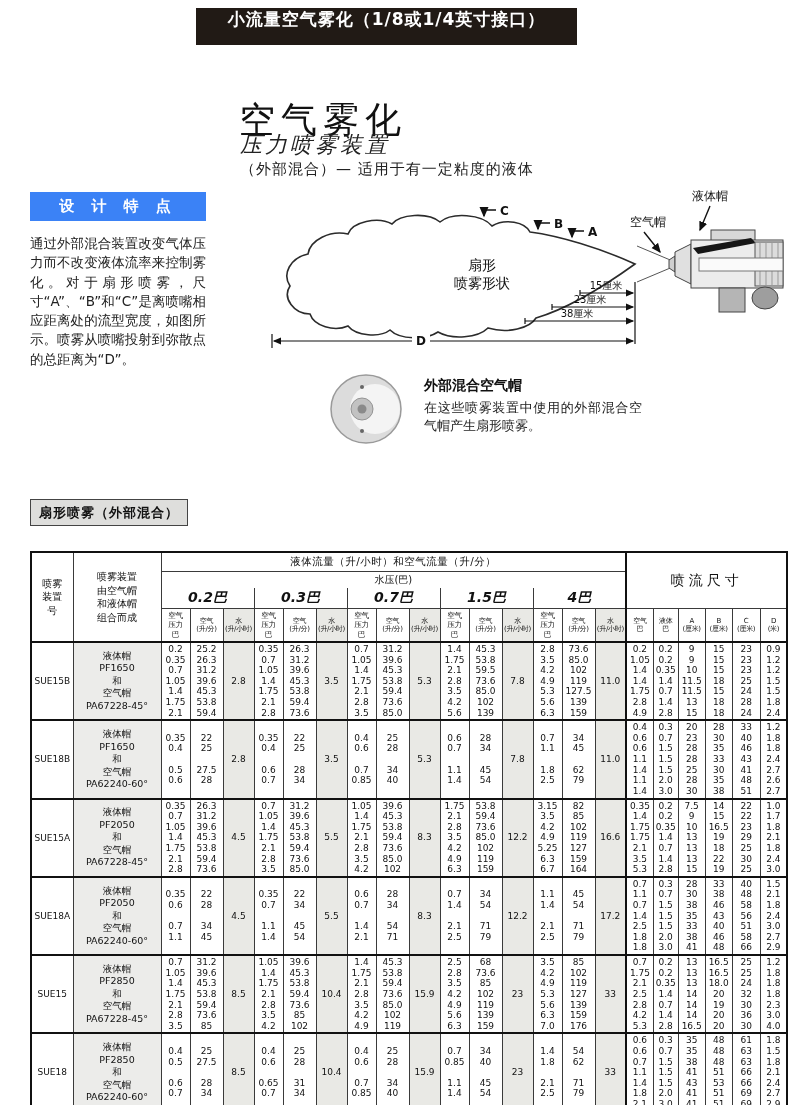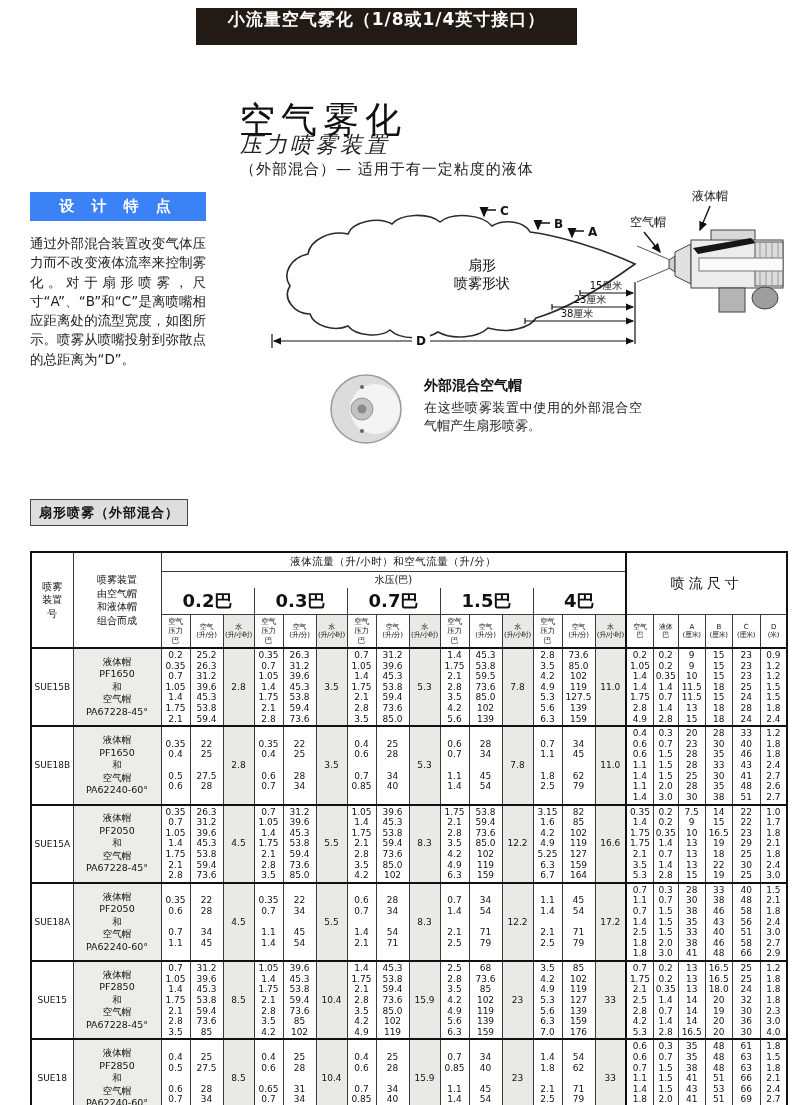--- a/index.html
+++ b/index.html
@@ -27,21 +27,21 @@
     border:1px solid #444;display:flex;align-items:center;justify-content:center;
     font-size:13px;font-weight:bold;letter-spacing:1px;color:#111;text-align:right;}
 
   table.flow{position:absolute;left:30px;top:551px;width:756px;border-collapse:collapse;table-layout:fixed;
     border:2px solid #111;font-family:"DejaVu Sans",sans-serif;}
   table.flow th,table.flow td{border:1px solid #3a3a3a;text-align:center;vertical-align:middle;
     white-space:pre-line;padding:1px 0;color:#111;}
   .h-device,.h-assembly{font-size:10px;font-weight:normal;line-height:1.35;}
   .h-flow{font-size:10.5px;font-weight:normal;height:16px;letter-spacing:0.5px;}
   .h-water{font-size:10px;font-weight:normal;height:13px;border-bottom:none !important;}
-  .h-group{font-size:18px;font-weight:bold;height:17px;border-top:none !important;}
+  .h-group{font-size:14px;font-weight:bold;height:17px;border-top:none !important;font-style:italic;}
   .h-spray{font-size:14px;font-weight:normal;letter-spacing:4px;}
   th.sub{font-size:7px;font-weight:normal;line-height:1.2;height:30px;letter-spacing:-0.3px;
     border-bottom:2px solid #111;}
   th.sub.pcol{font-size:7.6px;}
   td.num{font-size:9px;line-height:1.18;}
   td.device-cell{font-size:9px;}
   td.assembly-cell{font-size:9.5px;line-height:1.32;background:#ececea;}
   .wcol{background:#e9e9e5;}
   .sect{border-left:2px solid #111 !important;}
   table.flow tbody td{border-top:2px solid #111;}
@@ -534,21 +534,21 @@
 6.3</td>
         <td class="num">53.8
 59.4
 73.6
 85.0
 102
 119
 159</td>
         <td class="num wcol">12.2</td>
         <td class="num">3.15
-1.6
+3.5
 4.2
 4.9
 5.25
 6.3
 6.7</td>
         <td class="num">82
 85
 102
 119
 127

